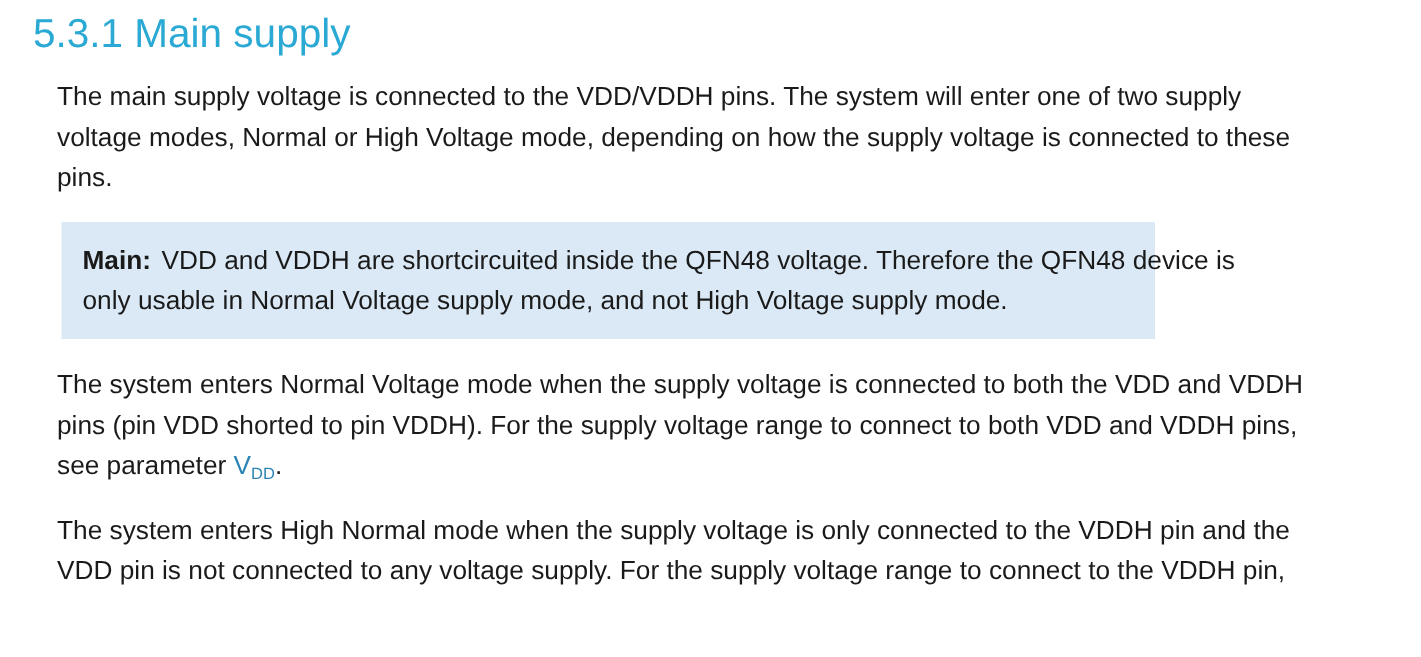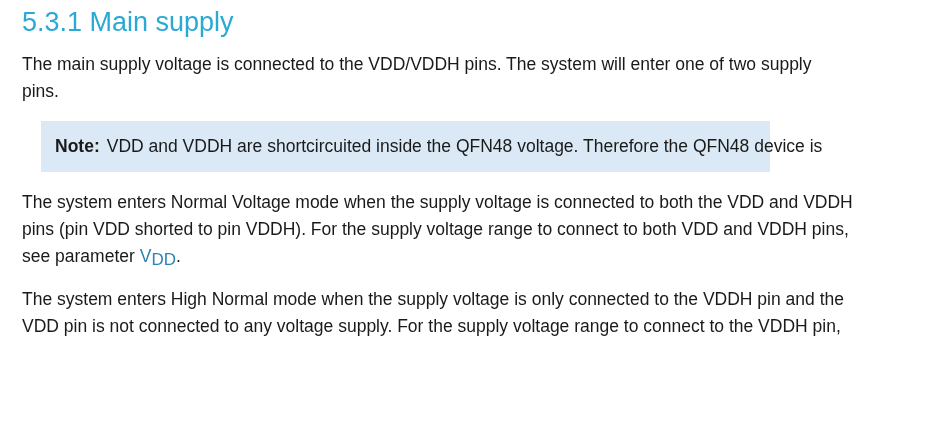--- a/index.html
+++ b/index.html
@@ -28,21 +28,21 @@
   .heading {
     font-size: 27px;
     font-weight: 400;
     color: var(--heading);
     margin: 0 0 12px 0;
     line-height: 34px;
   }
   .para {
     font-size: 17.5px;
     line-height: 27px;
-    margin: 0 0 16px 0;
+    margin: 0 0 16px 16px;
   }
   .line {
     display: block;
     white-space: nowrap;
   }
   .note-box {
     background: var(--note-bg);
     margin: 0 29px 17px 19px;
     padding: 12px 14px 12px 14px;
   }
@@ -52,40 +52,42 @@
   .note-label {
     font-weight: 700;
     margin-right: 7px;
   }
   .link {
     color: var(--link);
     text-decoration: none;
     cursor: pointer;
   }
   .sub {
-    font-size: 17px;
+    font-size: 11px;
     line-height: 0;
     vertical-align: -3px;
   }
 </style>
 </head>
 <body>
 
 <div class="page">
 
   <h1 class="heading">5.3.1 Main supply</h1>
 
   <p class="para">
     <span class="line">The main supply voltage is connected to the VDD/VDDH pins. The system will enter one of two supply</span>
+    <span class="line">voltage modes, Normal or High Voltage mode, depending on how the supply voltage is connected to these</span>
     <span class="line">pins.</span>
   </p>
 
   <div class="note-box">
     <p class="para">
-      <span class="line"><strong class="note-label">Note:</strong><span>VDD and VDDH are shortcircuited inside the QFN48 voltage. Therefore the QFN48 device is</span></span>
+      <span class="line"><strong class="note-label">Main:</strong><span>VDD and VDDH are shortcircuited inside the QFN48 voltage. Therefore the QFN48 device is</span></span>
+      <span class="line">only usable in Normal Voltage supply mode, and not High Voltage supply mode.</span>
     </p>
   </div>
 
   <p class="para">
     <span class="line">The system enters Normal Voltage mode when the supply voltage is connected to both the VDD and VDDH</span>
     <span class="line">pins (pin VDD shorted to pin VDDH). For the supply voltage range to connect to both VDD and VDDH pins,</span>
     <span class="line"><span>see parameter </span><a class="link"><span>V</span><sub class="sub">DD</sub></a><span>.</span></span>
   </p>
 
   <p class="para">

